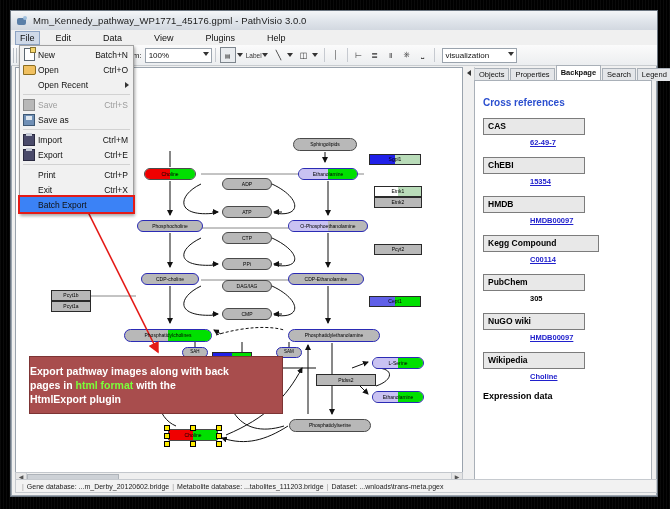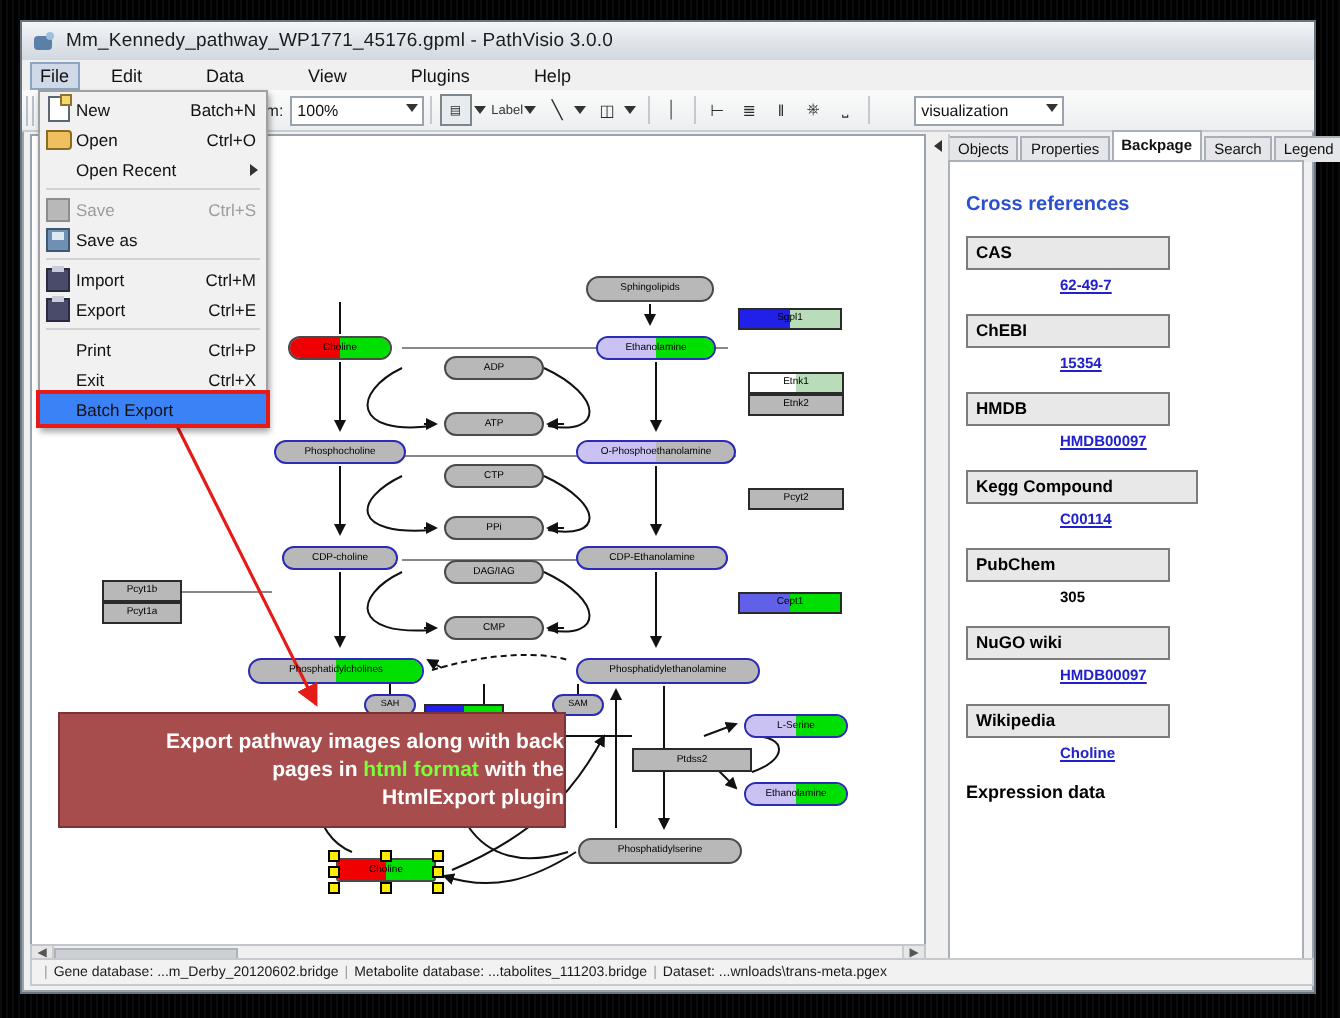--- a/index.html
+++ b/index.html
@@ -122,21 +122,21 @@
   .halfw{position:absolute;left:0;top:0;bottom:0;width:50%;background:#ffffff;}
   .halflav{position:absolute;left:0;top:0;bottom:0;width:50%;background:#c9c2f2;}
   .halflg{position:absolute;right:0;top:0;bottom:0;width:50%;background:#b9dcb9;}
   svg.edges{position:absolute;left:0;top:0;width:444px;height:390px;}
 
   
   .hnd{position:absolute;width:4px;height:4px;background:#ffec00;border:1px solid #000;z-index:8;}
 
   
   #callout{position:absolute;left:13px;top:288px;width:252px;height:56px;background:#a84d4d;
-     border:1px solid #7d3434;z-index:9;display:flex;flex-direction:column;align-items:flex-end;
+     border:1px solid #7d3434;z-index:9;display:flex;flex-direction:column;align-items:flex-start;
      justify-content:center;}
   #callout div{font-size:10.5px;font-weight:bold;color:#fff;line-height:14px;text-align:center;}
   #callout .grn{color:#7bff3a;}
 </style>
 </head>
 <body>
 
 <div id="frame">
   <div id="shadowdot"></div>
 
@@ -176,21 +176,21 @@
       <div class="tdrop"></div>
       <div class="tsep"></div>
       <div class="tbtn" style="font-size:9px">⏐</div>
       <div class="tsep"></div>
       <div class="tbtn" style="font-size:8px">⊢</div>
       <div class="tbtn" style="font-size:8px">≣</div>
       <div class="tbtn" style="font-size:8px">‖</div>
       <div class="tbtn" style="font-size:8px">⎈</div>
       <div class="tbtn" style="font-size:8px">⎵</div>
       <div class="tsep"></div>
-      <div class="combo" style="width:70px;margin-left:19px">
+      <div class="combo" style="width:70px;margin-left:4px">
         <span>visualization</span>
         <span class="arrow"></span>
       </div>
     </div>
 
     <div id="canvaswrap">
       <div id="canvas">
         <svg class="edges" viewBox="0 0 444 390">
           <defs>
             <marker id="ah" markerWidth="6" markerHeight="6" refX="5" refY="3" orient="auto">

